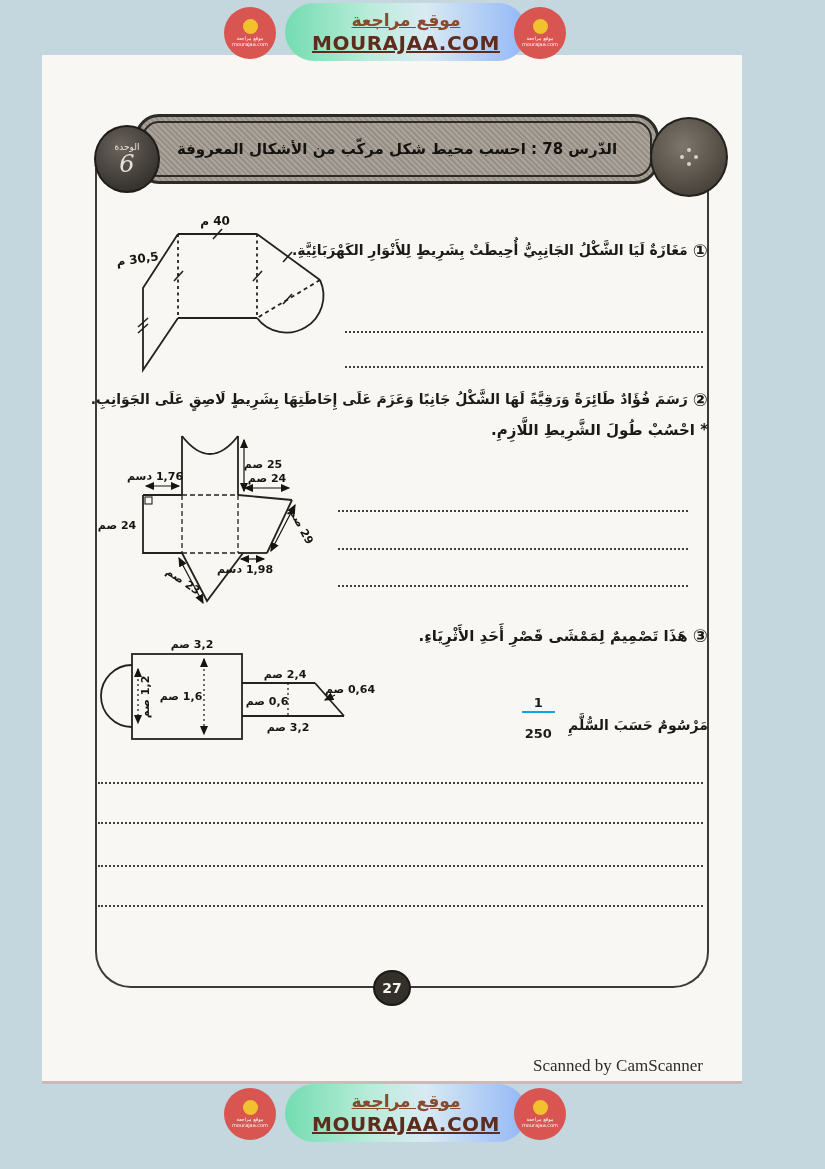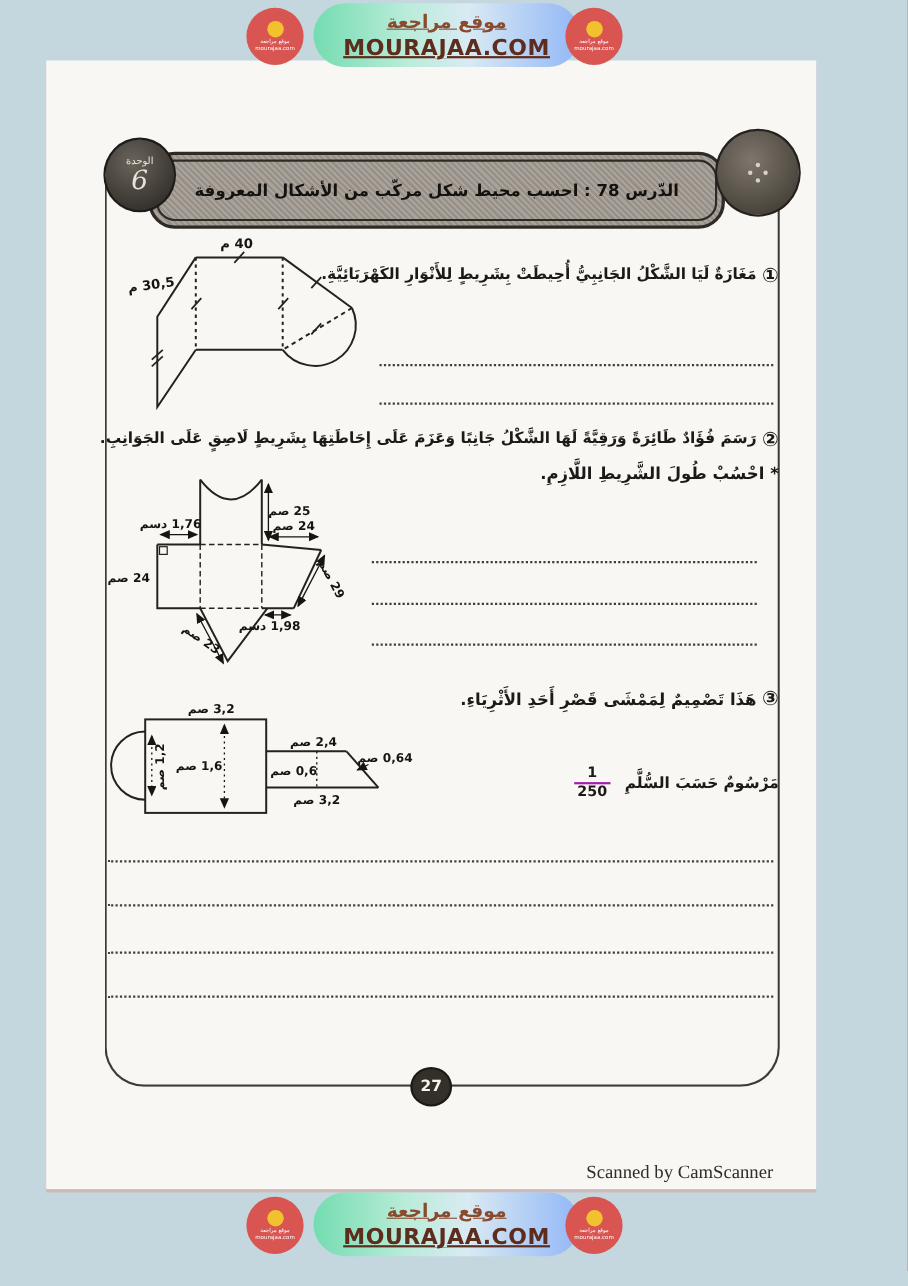--- a/index.html
+++ b/index.html
@@ -15,21 +15,21 @@
     background:linear-gradient(90deg,#74dcb0 0%,#b9ecd9 35%,#d9eaf3 58%,#92b7f7 100%);
     display:flex;flex-direction:column;align-items:center;justify-content:center;gap:1px;z-index:5;}
   .pill .ar{font-size:17px;font-weight:bold;color:#8a4a2e;text-decoration:underline;}
   .pill .en{font-size:20px;font-weight:bold;color:#5d2c1c;text-decoration:underline;letter-spacing:.5px;}
   .logo{position:absolute;width:52px;height:52px;border-radius:50%;background:#d95551;
     display:flex;flex-direction:column;align-items:center;justify-content:center;z-index:5;color:#fff;}
   .logo .dot{width:15px;height:15px;border-radius:50%;background:#f2c12e;margin-bottom:1px;}
   .logo .t{font-size:5px;line-height:1.2;white-space:nowrap;}
 
   
-  .ws-banner{position:absolute;left:135px;top:138px;width:518px;height:64px;border-radius:24px;
+  .ws-banner{position:absolute;left:135px;top:114px;width:518px;height:64px;border-radius:24px;
     background:#a69e95;
     background-image:repeating-linear-gradient(45deg,rgba(40,38,34,.12) 0 2px,rgba(255,255,255,.05) 2px 4px);
     border:3px solid #2e2b27;display:flex;align-items:center;justify-content:center;z-index:3;}
   .ws-banner .inner{position:absolute;inset:4px;border:2px solid #2e2b27;border-radius:17px;}
   .ws-title{position:relative;direction:rtl;font-size:15px;font-weight:bold;color:#14120f;z-index:2;}
   .unit-badge{position:absolute;left:94px;top:125px;width:62px;height:64px;border-radius:50%;
     background:radial-gradient(circle at 40% 32%,#6a645c,#36322d 75%);border:2px solid #1e1c19;
     color:#e9e3d8;display:flex;flex-direction:column;align-items:center;justify-content:center;z-index:4;}
   .unit-badge .u-label{font-size:9px;font-weight:normal;}
   .unit-badge .u-num{font-size:24px;font-style:italic;font-family:"DejaVu Serif",serif;line-height:1;}
@@ -50,21 +50,21 @@
   .page-badge{position:absolute;left:373px;top:970px;width:34px;height:32px;border-radius:50%;
     background:#33302a;border:2px solid #1c1a16;color:#f6f3ea;display:flex;align-items:center;
     justify-content:center;font-size:14px;font-weight:bold;z-index:3;}
 
   
   .ar-line{position:absolute;direction:rtl;display:flex;align-items:flex-start;gap:5px;
     font-weight:bold;color:#1b1a18;font-size:15px;white-space:nowrap;}
   .ar-line .marker{font-size:18px;line-height:1;}
   .ar-line.sm{font-size:14px;}
   .frac{display:inline-flex;flex-direction:column;align-items:center;margin:0 8px;font-size:13px;line-height:1.25;}
-  .frac .den{border-top:2px solid #a21caf;padding:0 3px;}
+  .frac .den{border-top:2px solid #0ea5e9;padding:13px 3px;}
 
   
   .dots{position:absolute;height:0;border-bottom:2px dotted #413f3b;}
 
   .credit{position:absolute;left:533px;top:1056px;font-family:"Liberation Serif","DejaVu Serif",serif;
     font-size:17px;color:#2e2d2b;}
 
   svg text{font-family:"DejaVu Sans",sans-serif;font-weight:bold;fill:#17150f;}
 </style>
 </head>

